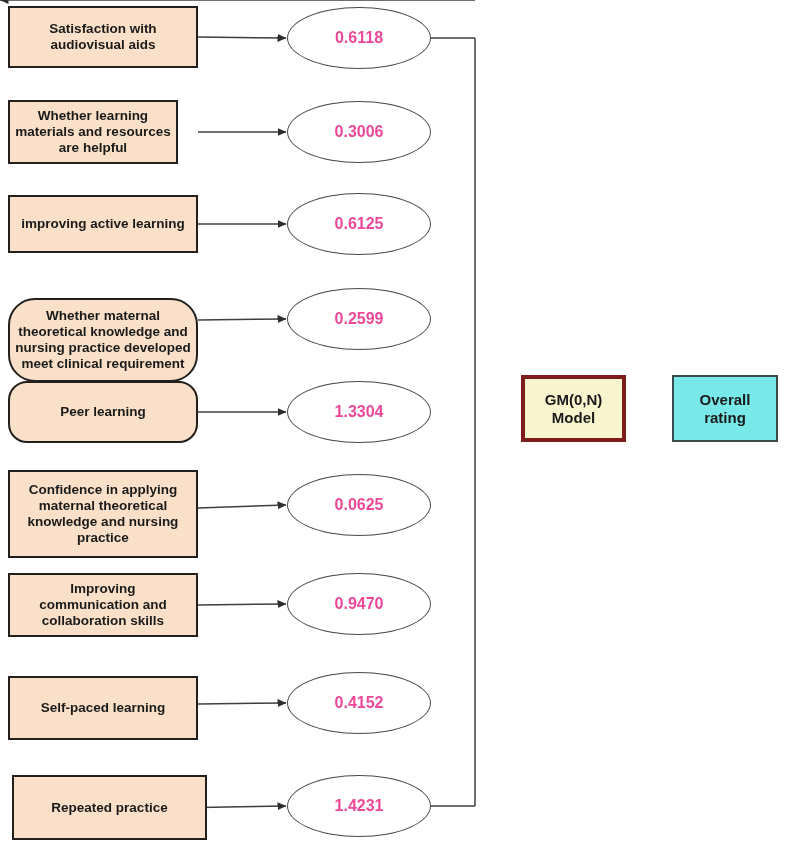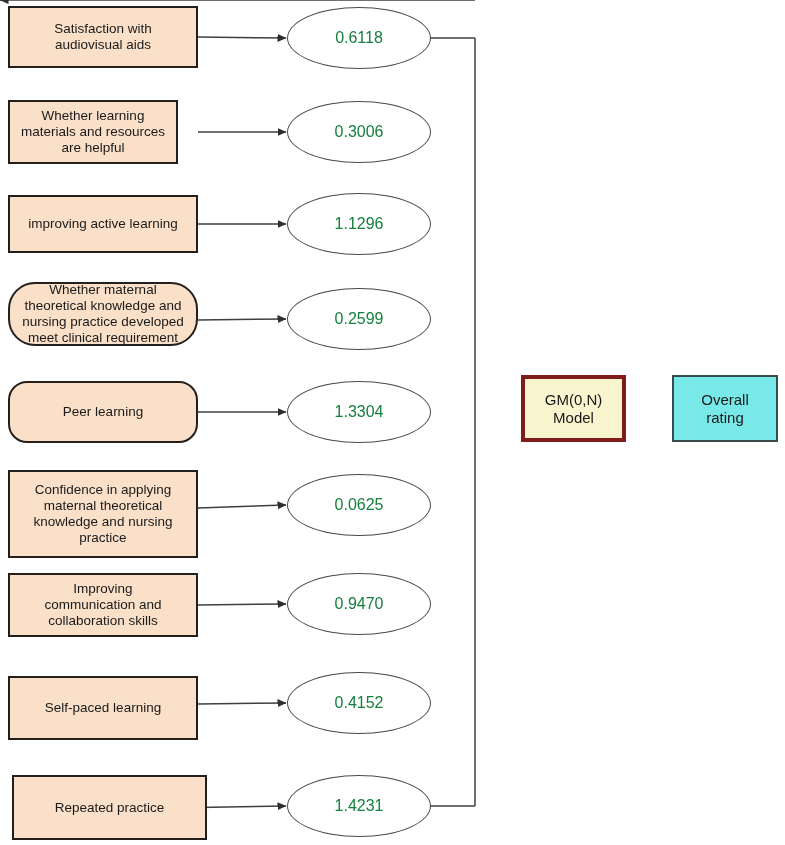--- a/index.html
+++ b/index.html
@@ -28,33 +28,34 @@
   }
   .node {
     position: absolute;
     box-sizing: border-box;
     display: flex;
     align-items: center;
     justify-content: center;
     text-align: center;
     color: #1a1a1a;
     line-height: 1.18;
+    font-weight: bold;
   }
   .factor-box {
     background: #fae0c8;
     border: 2px solid #231f1c;
     font-size: 13.5px;
     padding: 2px 5px;
   }
   .value-ellipse {
     background: #ffffff;
     border: 1.4px solid #4a4a4a;
     border-radius: 50%;
     font-size: 16px;
-    color: #15803d;
+    color: #ec4899;
     justify-content: center;
   }
   .model-box {
     background: #f7f4ce;
     border: 4px solid #7f1d1d;
     font-size: 15px;
   }
   .output-box {
     background: #79e8e8;
     border: 2px solid #3a4a4a;
@@ -107,23 +108,23 @@
 materials and resources
 are helpful</span>
       </div>
       <div class="node value-ellipse" style="left: 287px; top: 101px; width: 144px; height: 62px;">
         <span class="node-label">0.3006</span>
       </div>
       <div class="node factor-box" style="left: 8px; top: 195px; width: 190px; height: 58px;">
         <span class="node-label">improving active learning</span>
       </div>
       <div class="node value-ellipse" style="left: 287px; top: 193px; width: 144px; height: 62px;">
-        <span class="node-label">1.1296</span>
+        <span class="node-label">0.6125</span>
       </div>
-      <div class="node factor-box" style="left: 8px; top: 282px; width: 190px; height: 64px; border-radius: 27px;">
+      <div class="node factor-box" style="left: 8px; top: 298px; width: 190px; height: 84px; border-radius: 27px;">
         <span class="node-label">Whether maternal
 theoretical knowledge and
 nursing practice developed
 meet clinical requirement</span>
       </div>
       <div class="node value-ellipse" style="left: 287px; top: 288px; width: 144px; height: 62px;">
         <span class="node-label">0.2599</span>
       </div>
       <div class="node factor-box" style="left: 8px; top: 381px; width: 190px; height: 62px; border-radius: 19px;">
         <span class="node-label">Peer learning</span>

